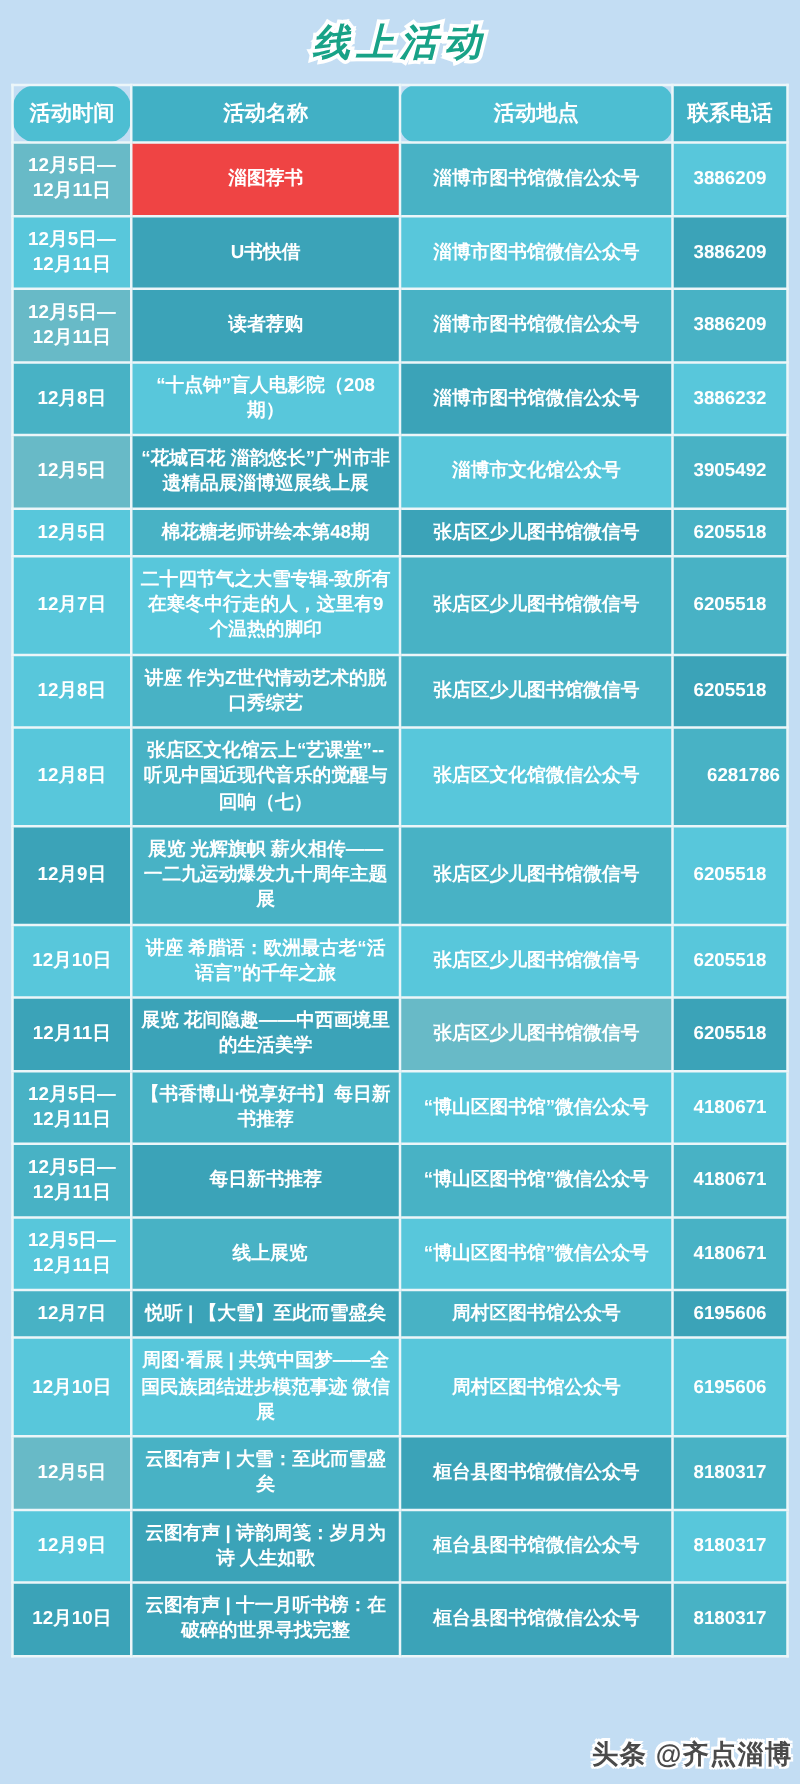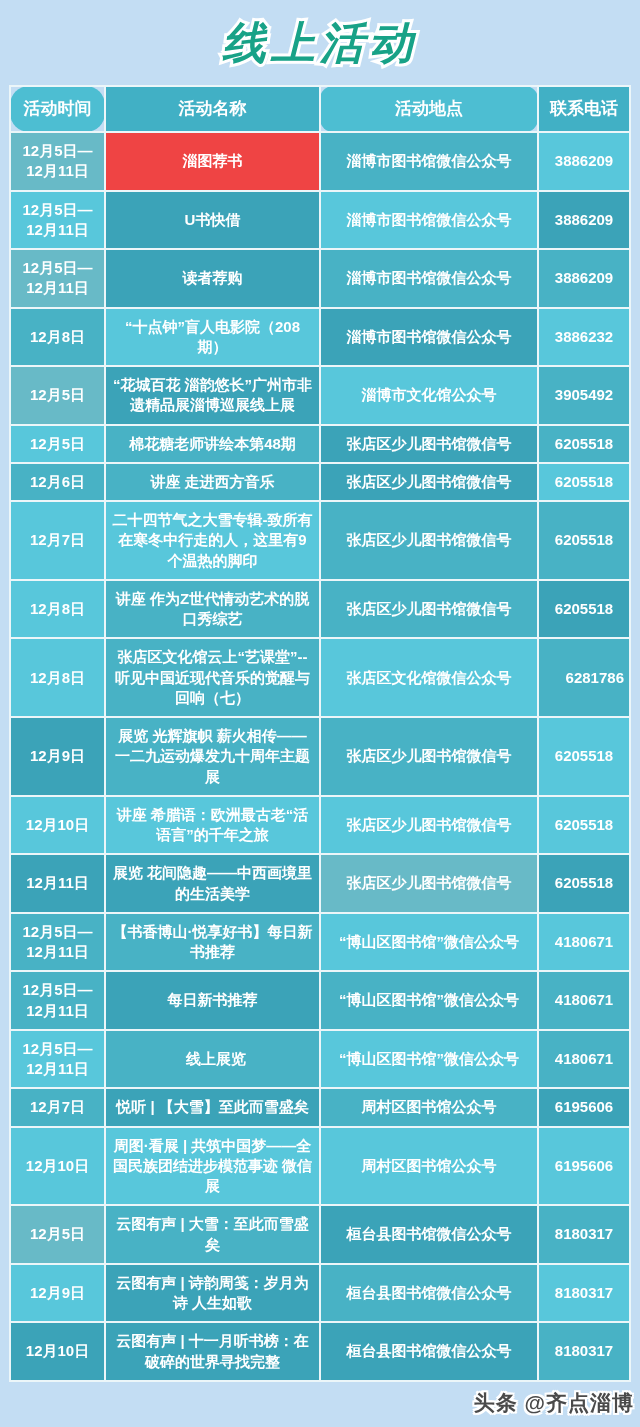--- a/index.html
+++ b/index.html
@@ -10,21 +10,21 @@
     width: 640px;
     height: 1427px;
     position: relative;
     overflow: hidden;
     background: #c3ddf3;
     font-family: "Liberation Sans", sans-serif;
   }
   .page-title {
     margin: 14px auto 12px;
     text-align: center;
-    font-size: 44px;
+    font-size: 30px;
     font-weight: 900;
     font-style: italic;
     letter-spacing: 5px;
     color: #18a287;
     -webkit-text-stroke: 6px #ffffff;
     paint-order: stroke fill;
     text-shadow: 0 0 2px #ffffff;
   }
   table.activity-table {
     width: 620px;
@@ -129,26 +129,20 @@
     <td class="cell-phone" style="background: rgb(72, 178, 197);">3905492</td>
   </tr>
 
   <tr>
     <td class="cell-time" style="background: rgb(88, 199, 219);">12月5日</td>
     <td class="cell-name" style="background: rgb(72, 178, 197);">棉花糖老师讲绘本第48期</td>
     <td class="cell-location" style="background: rgb(59, 163, 184);">张店区少儿图书馆微信号</td>
     <td class="cell-phone" style="background: rgb(72, 178, 197);">6205518</td>
   </tr>
 
-  <tr>
-    <td class="cell-time" style="background: rgb(72, 178, 197);">12月6日</td>
-    <td class="cell-name" style="background: rgb(72, 178, 197);">讲座 走进西方音乐</td>
-    <td class="cell-location" style="background: rgb(59, 163, 184);">张店区少儿图书馆微信号</td>
-    <td class="cell-phone" style="background: rgb(88, 199, 219);">6205518</td>
-  </tr>
 
   <tr>
     <td class="cell-time" style="background: rgb(88, 199, 219);">12月7日</td>
     <td class="cell-name" style="background: rgb(88, 199, 219);">二十四节气之大雪专辑-致所有在寒冬中行走的人，这里有9个温热的脚印</td>
     <td class="cell-location" style="background: rgb(72, 178, 197);">张店区少儿图书馆微信号</td>
     <td class="cell-phone" style="background: rgb(72, 178, 197);">6205518</td>
   </tr>
 
   <tr>
     <td class="cell-time" style="background: rgb(88, 199, 219);">12月8日</td>

